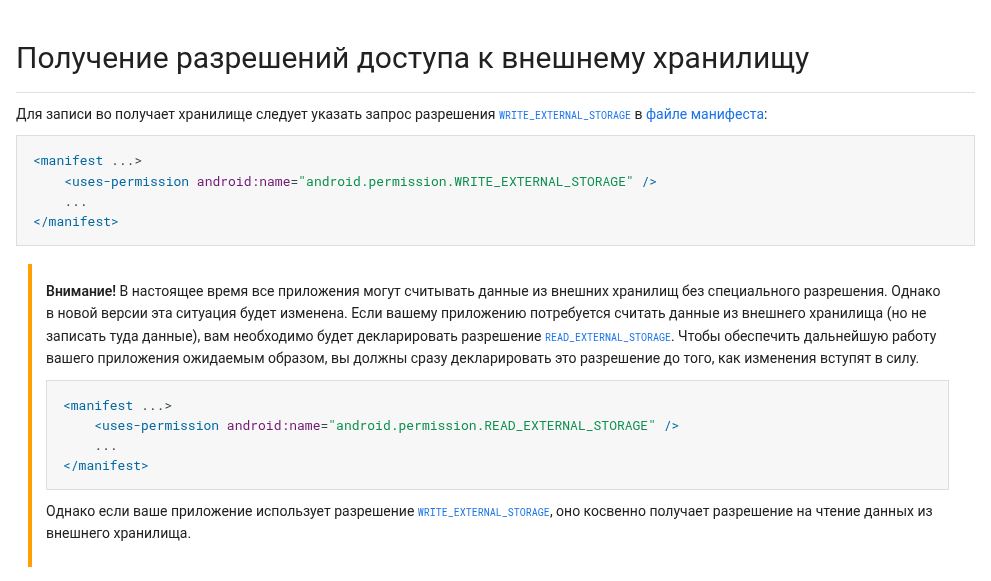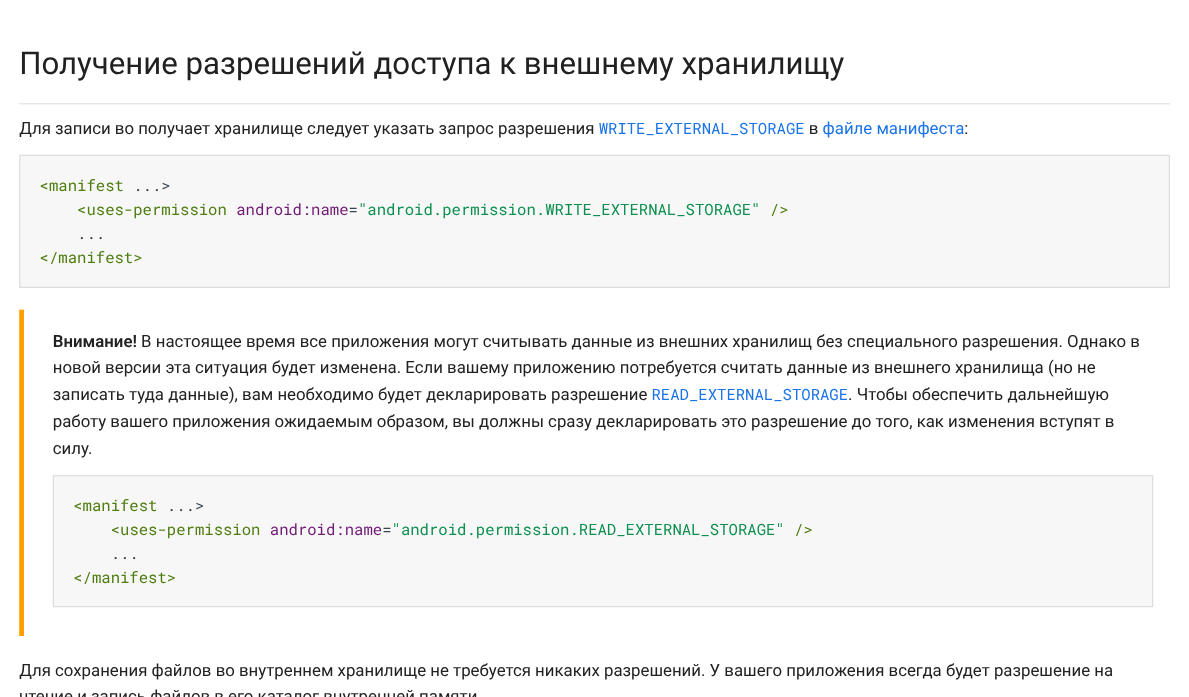--- a/index.html
+++ b/index.html
@@ -6,60 +6,60 @@
   body {
     margin: 0;
     padding: 16px;
     font-family: -apple-system, BlinkMacSystemFont, "Segoe UI", Roboto, "Helvetica Neue", Arial, sans-serif;
     font-size: 14px;
     line-height: 1.6;
     color: #212121;
     background: #fff;
   }
   h1 {
-    font-size: 26px;
+    font-size: 30px;
     font-weight: 400;
     margin: 18px 0 8px 0;
     padding-bottom: 10px;
     border-bottom: 1px solid #e0e0e0;
     color: #212121;
   }
   p {
     margin: 10px 0;
     color: #212121;
   }
   a {
     color: #1a73e8;
     text-decoration: none;
   }
   code.inline {
     font-family: "Roboto Mono", Consolas, Menlo, monospace;
-    font-size: 13px;
+    font-size: 10px;
     color: #1a73e8;
     background: transparent;
   }
   pre.codeblock {
     background: #f7f7f7;
     border: 1px solid #ddd;
     padding: 14px 16px;
     margin: 10px 0 18px 0;
     font-family: "Roboto Mono", Consolas, Menlo, monospace;
     font-size: 13px;
     line-height: 1.55;
     overflow-x: auto;
     color: #37474f;
   }
-  pre.codeblock .punc  { color: #4d7c0f; }
+  pre.codeblock .punc  { color: #0369a1; }
   pre.codeblock .attr  { color: #701a75; }
   pre.codeblock .str   { color: #0d904f; }
   .note {
     border-left: 4px solid #ffa000;
     background: #fff;
-    padding: 8px 14px 14px 24px;
-    margin: 18px 0;
+    padding: 8px 14px 14px 14px;
+    margin: 18px 12px;
   }
   .note p { margin: 8px 0; }
   .note pre.codeblock { margin: 10px 0; }
   strong { font-weight: 600; }
 </style>
 </head>
 <body>
 
 <h1>Получение разрешений доступа к внешнему хранилищу</h1>
 
@@ -75,15 +75,18 @@
 <div class="note">
   <p>
     <strong>Внимание!</strong><span> В настоящее время все приложения могут считывать данные из внешних хранилищ без специального разрешения. Однако в новой версии эта ситуация будет изменена. Если вашему приложению потребуется считать данные из внешнего хранилища (но не записать туда данные), вам необходимо будет декларировать разрешение </span><a href="#"><code class="inline">READ_EXTERNAL_STORAGE</code></a><span>. Чтобы обеспечить дальнейшую работу вашего приложения ожидаемым образом, вы должны сразу декларировать это разрешение до того, как изменения вступят в силу.</span>
   </p>
 
   <pre class="codeblock"><span class="punc">&lt;manifest </span><span>...&gt;</span>
 <span>    </span><span class="punc">&lt;uses-permission </span><span class="attr">android:name</span><span>=</span><span class="str">"android.permission.READ_EXTERNAL_STORAGE"</span><span class="punc"> /&gt;</span>
 <span>    ...</span>
 <span class="punc">&lt;/manifest&gt;</span></pre>
 
+  <p>
+    <span>Однако если ваше приложение использует разрешение </span><a href="#"><code class="inline">WRITE_EXTERNAL_STORAGE</code></a><span>, оно косвенно получает разрешение на чтение данных из внешнего хранилища.</span>
+  </p>
 </div>
 
 <p>Для сохранения файлов во внутреннем хранилище не требуется никаких разрешений. У вашего приложения всегда будет разрешение на чтение и запись файлов в его каталог внутренней памяти.</p>
 
 </body></html>

